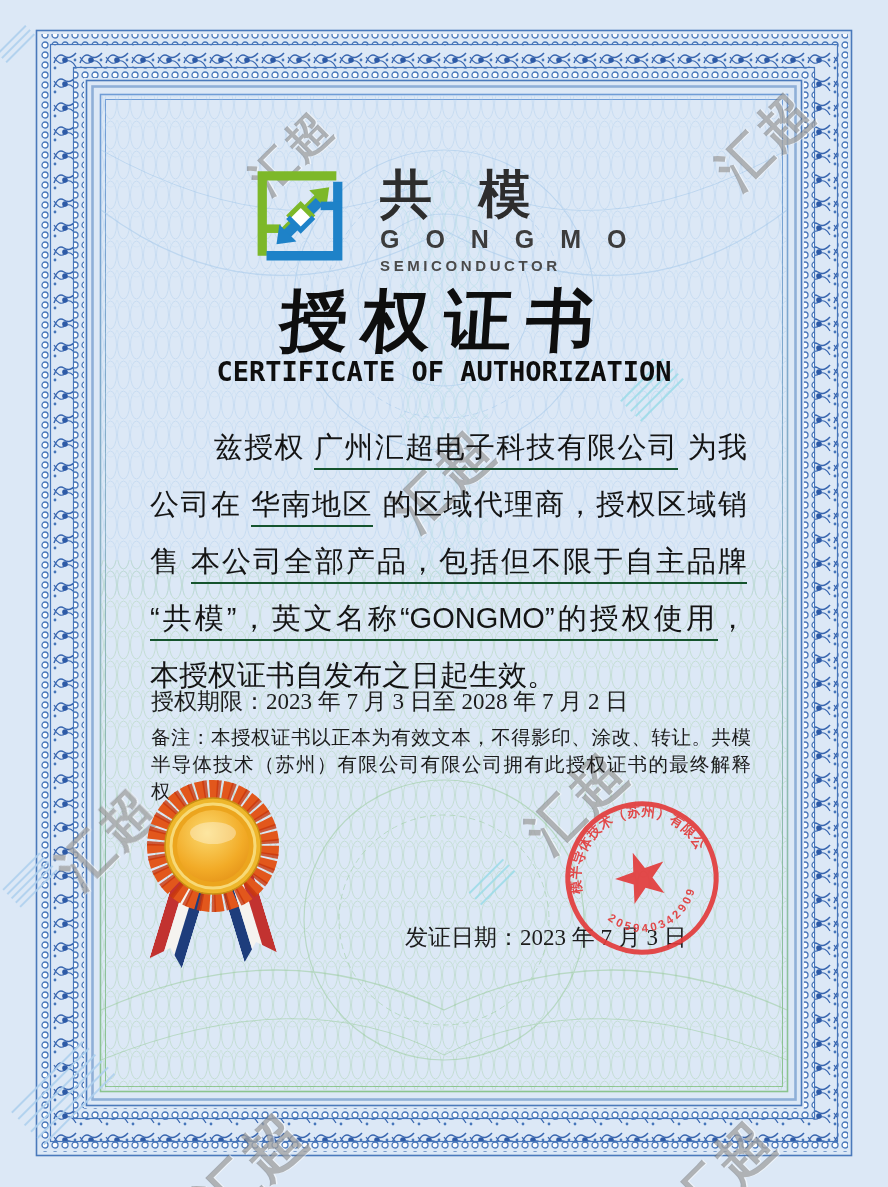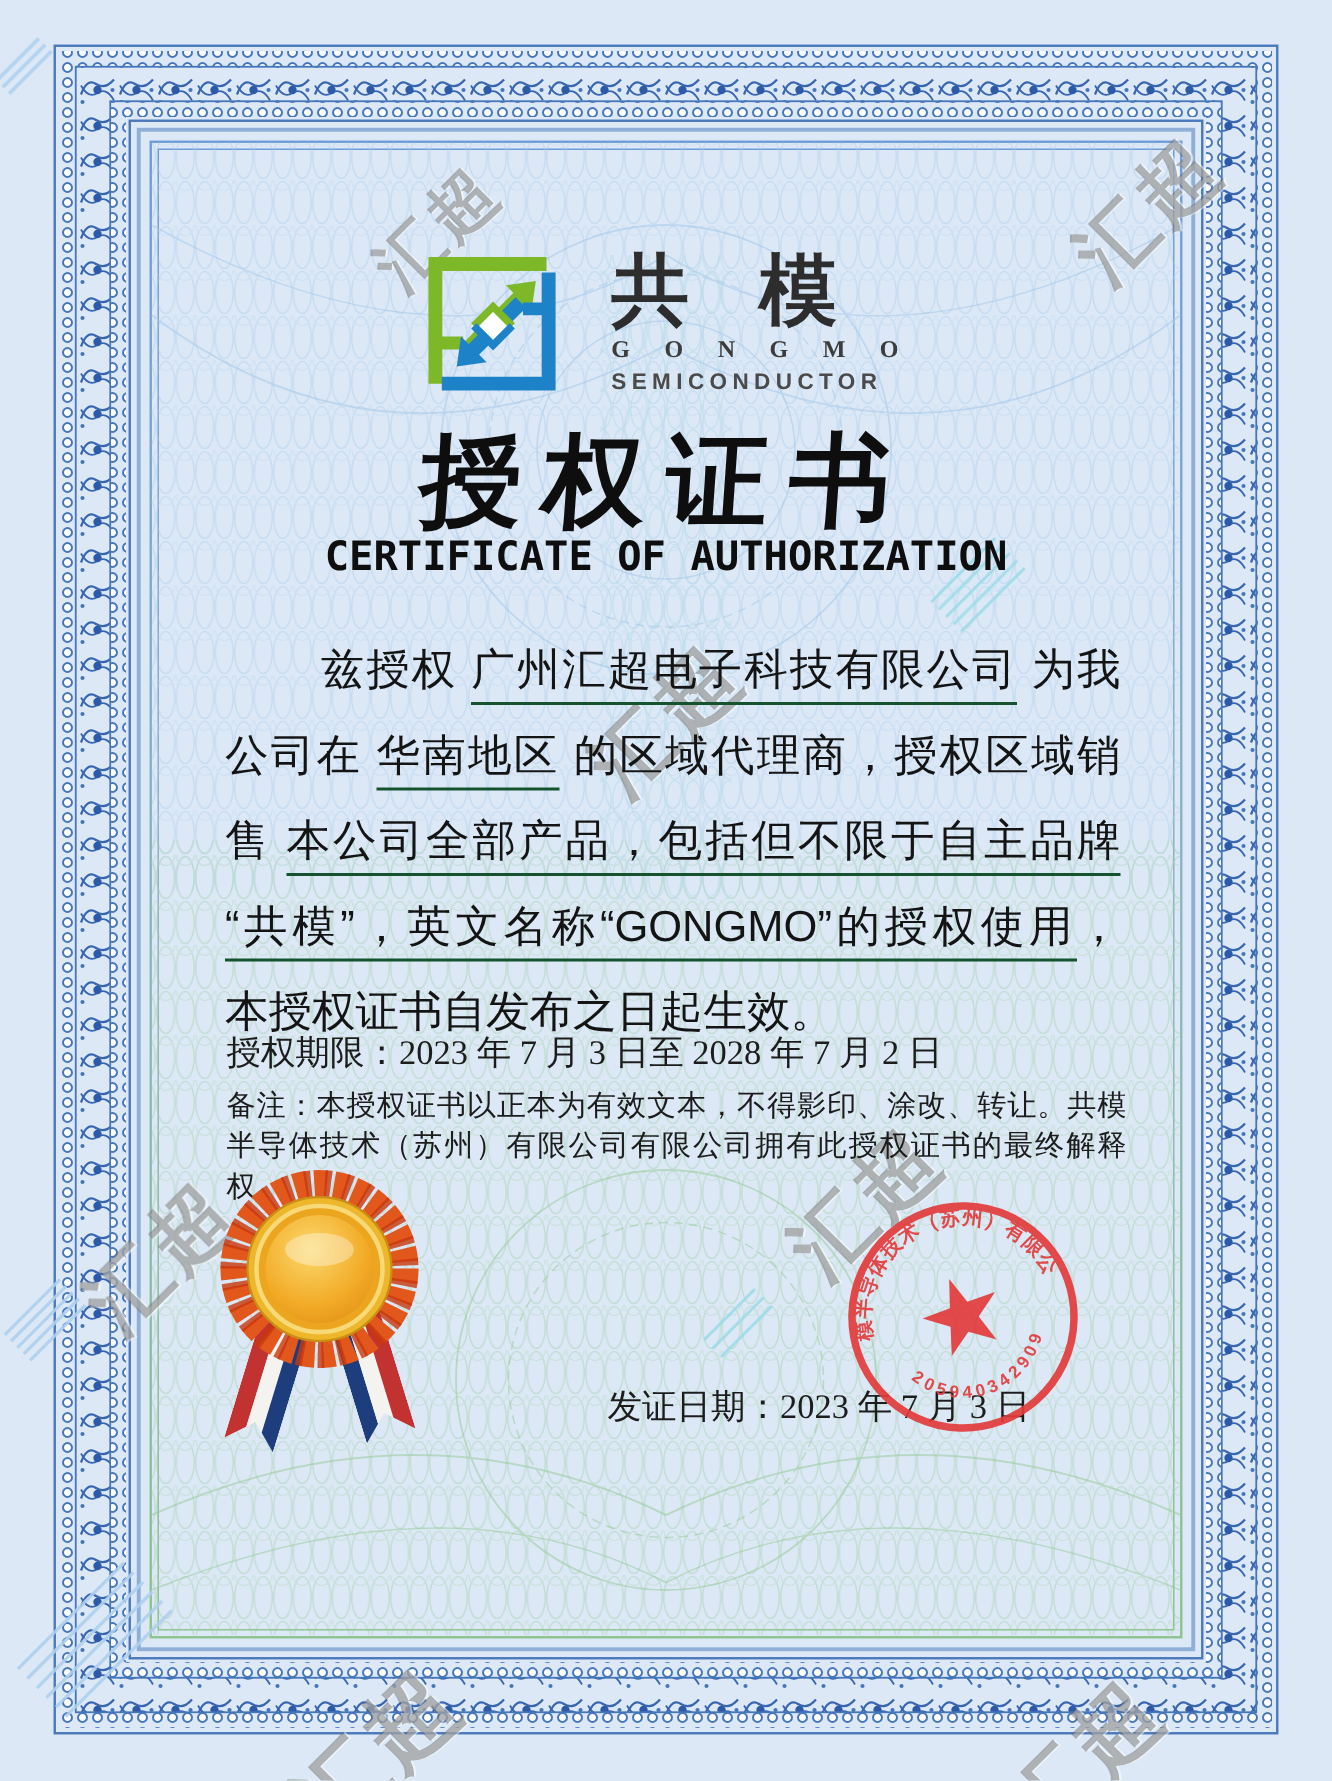--- a/index.html
+++ b/index.html
@@ -30,22 +30,22 @@
     position:absolute;left:0;top:166px;width:100%;
     display:flex;justify-content:center;align-items:flex-start;gap:32px;
   }
   .logo-mark{width:96px;height:104px;flex:0 0 auto;}
   .logo-text{display:flex;flex-direction:column;align-items:flex-start;}
   .logo-cn{
     font-size:52px;font-weight:bold;color:#2d2d2d;
     letter-spacing:16px;line-height:1.1;white-space:nowrap;
   }
   .logo-en{
-    font-size:16px;font-weight:bold;color:#3c3c3c;
-    letter-spacing:9.5px;margin-top:2px;white-space:nowrap;font-family:Liberation Serif, serif;
+    font-size:25px;font-weight:bold;color:#3c3c3c;
+    letter-spacing:9.5px;margin-top:2px;white-space:nowrap;
   }
   .logo-sub{
     font-size:15px;font-weight:bold;color:#4a4a4a;
     letter-spacing:3.6px;margin-top:3px;white-space:nowrap;
   }
 
   .title{
     position:absolute;left:0;top:276px;width:100%;
     text-align:center;font-family:"DejaVu Serif", serif;
     font-size:68px;font-weight:bold;color:#0e0e0e;

